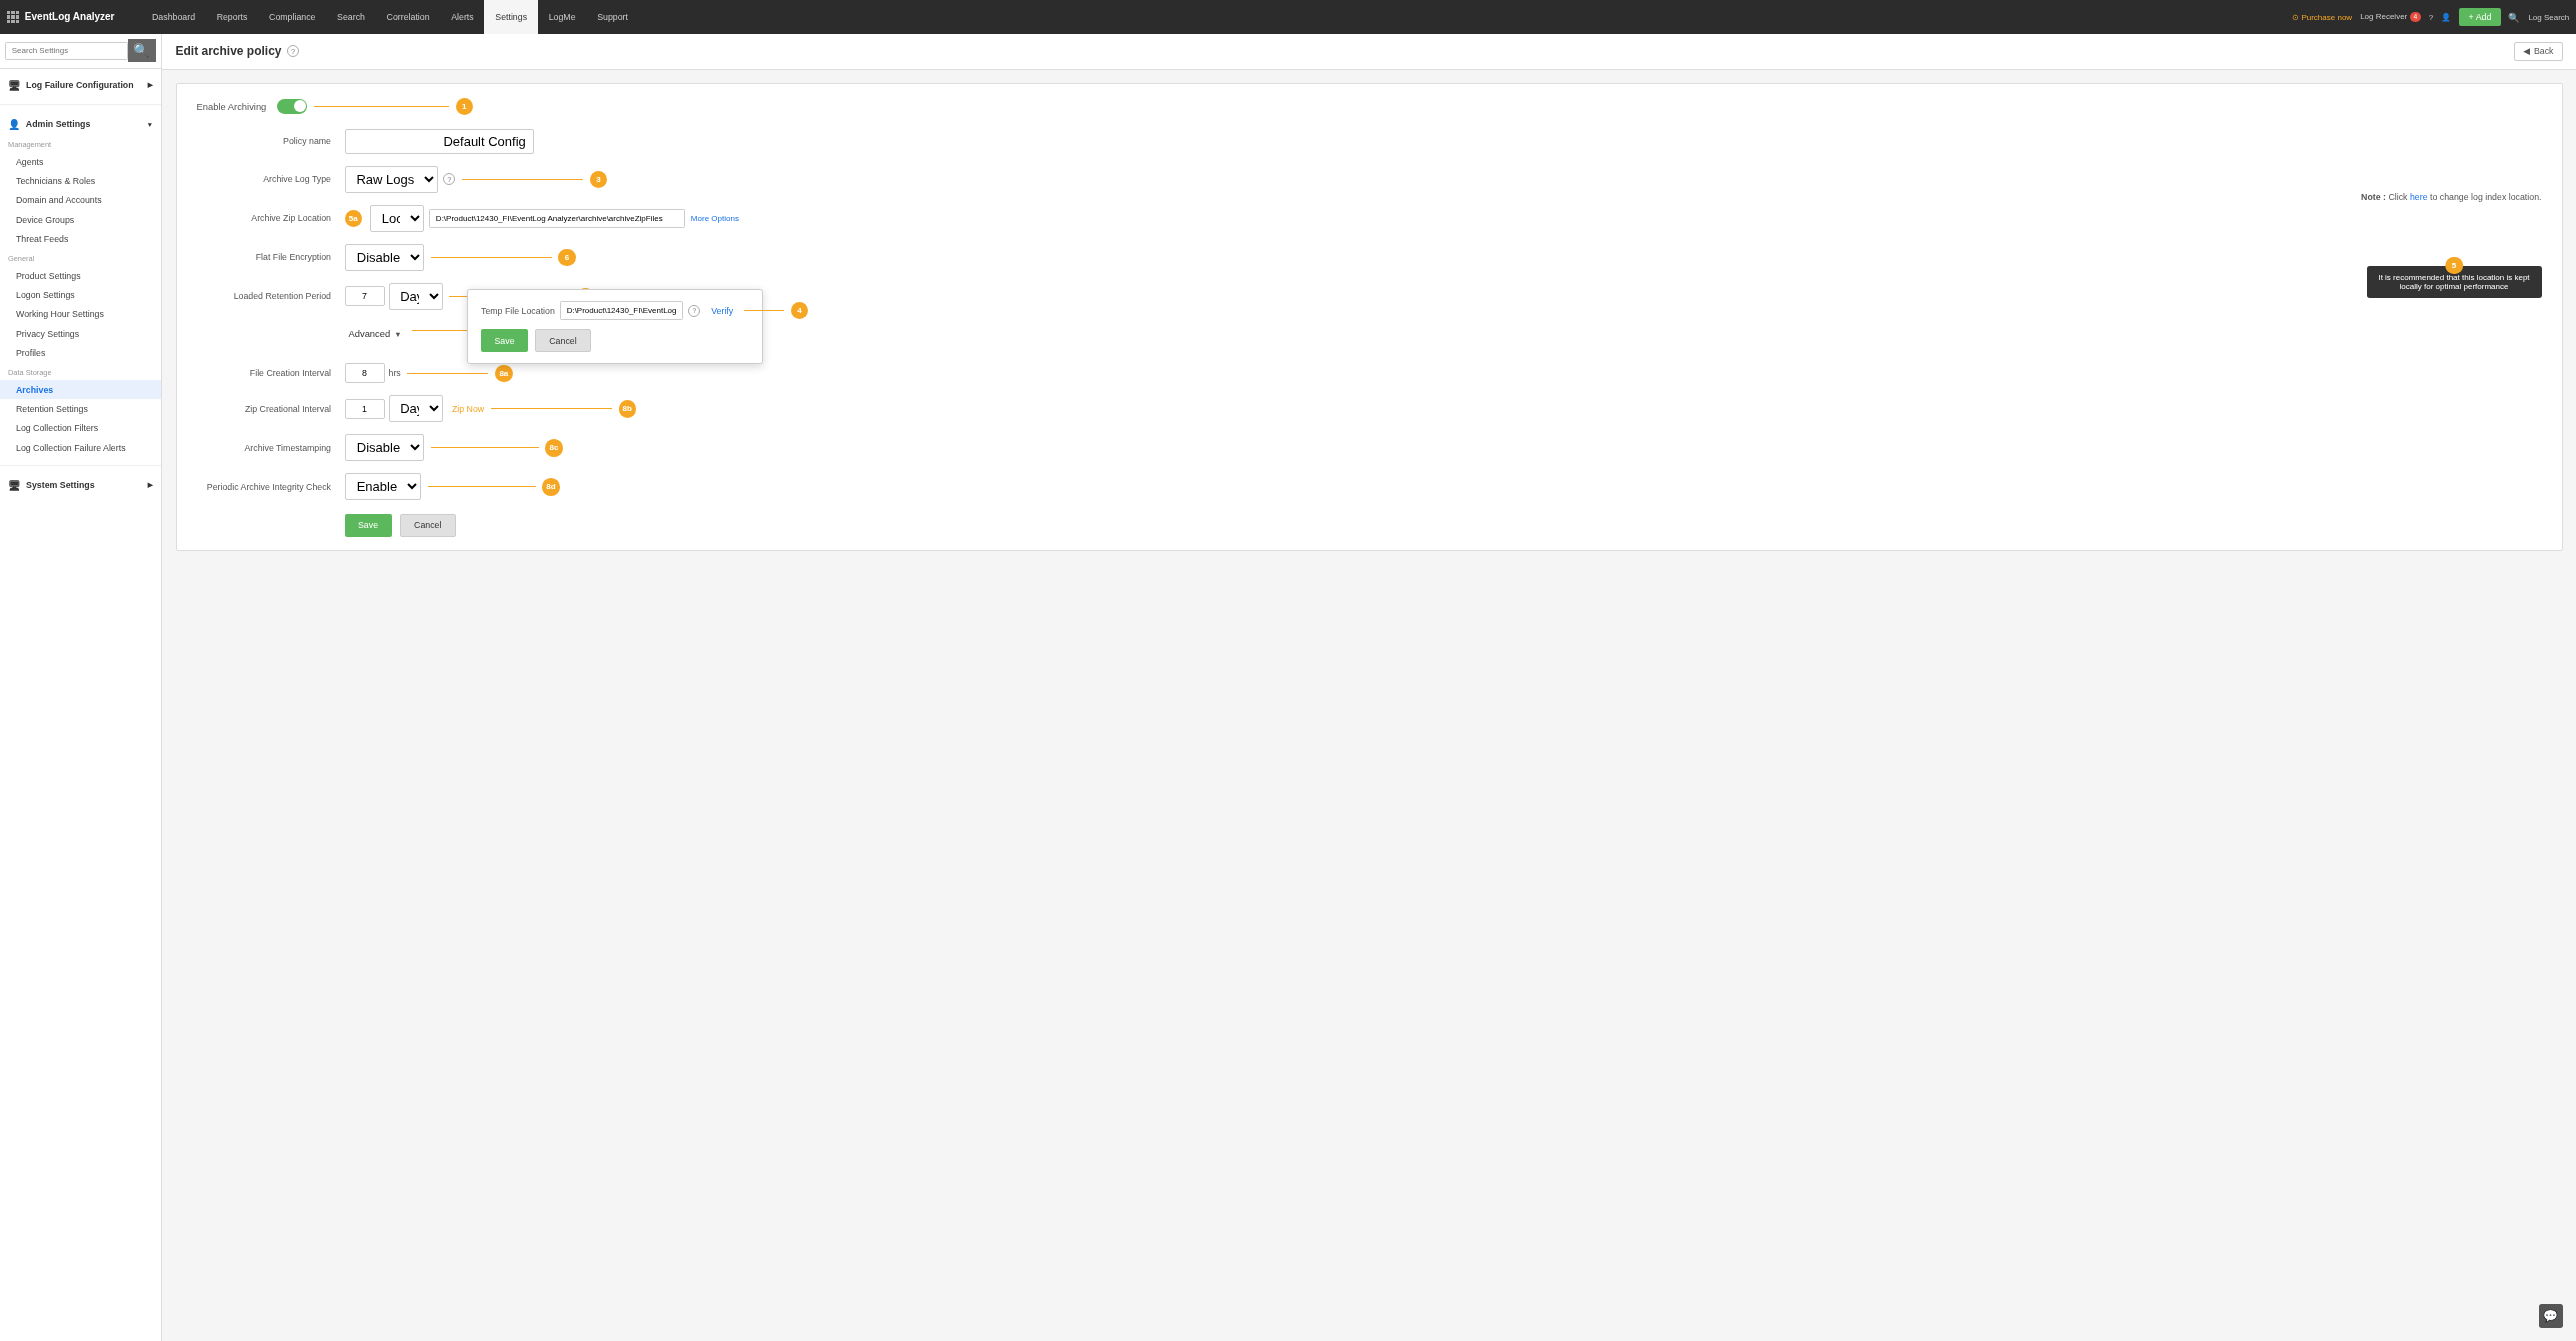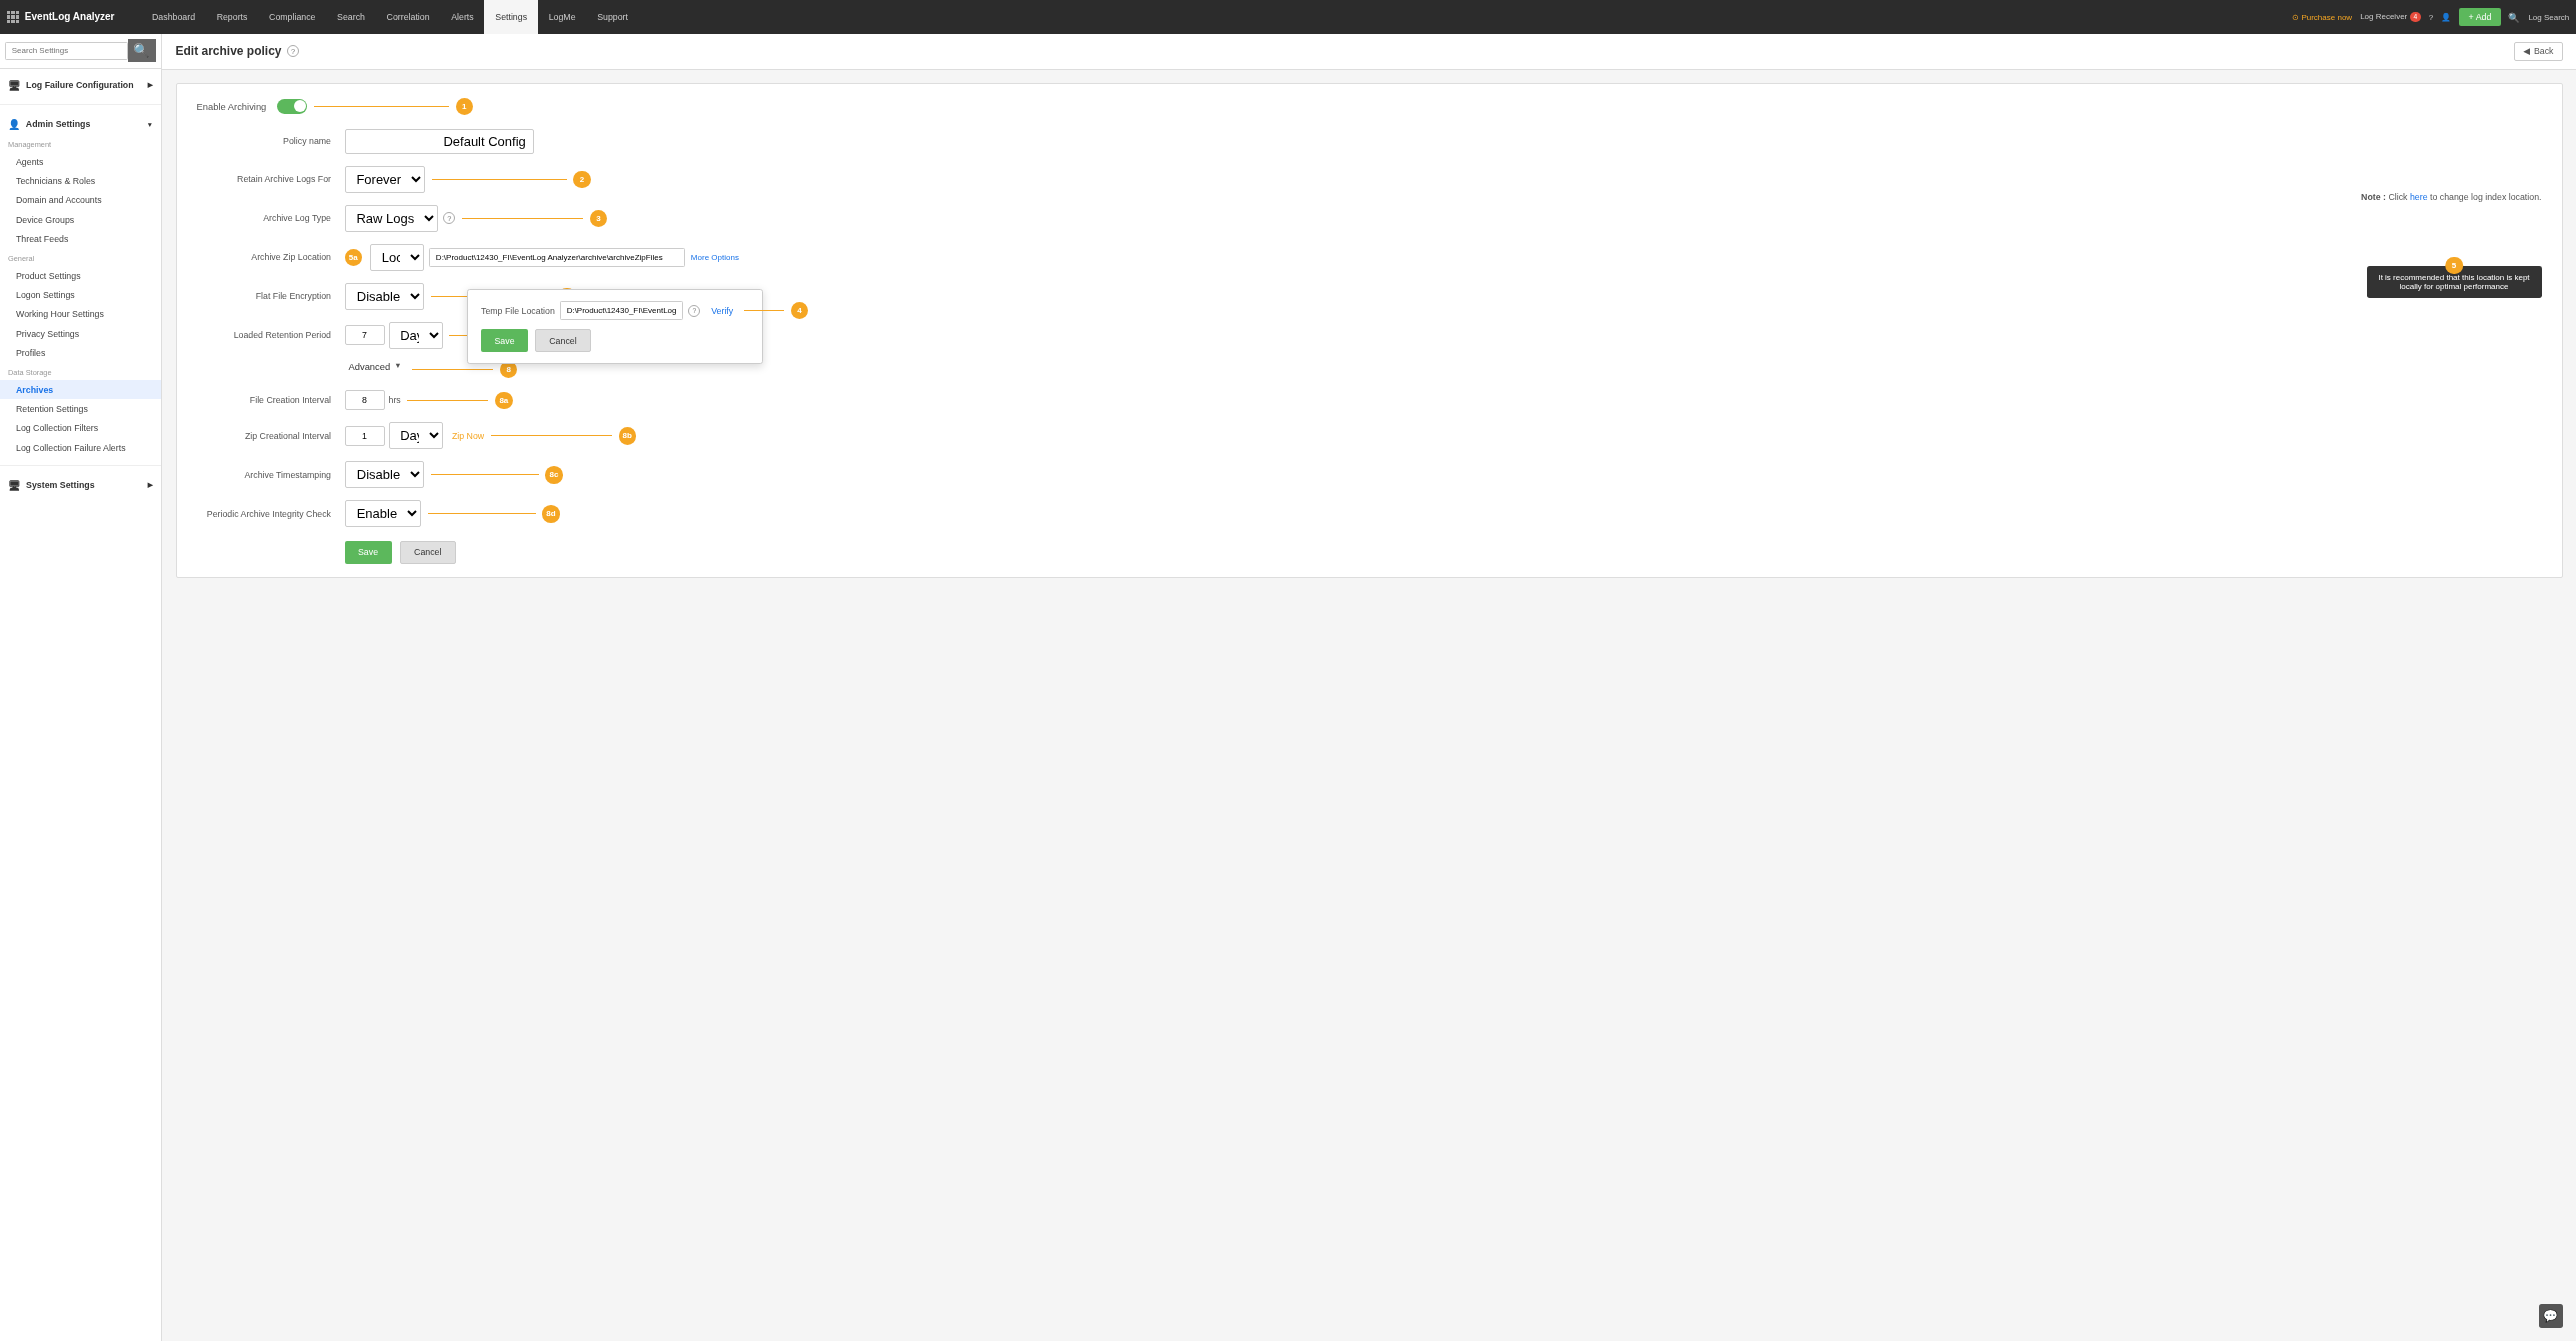--- a/index.html
+++ b/index.html
@@ -392,23 +392,23 @@
       border: 0.7px solid #ccc;
       padding: 5.4px 13.5px;
       border-radius: 2px;
       cursor: pointer;
       font-size: 8.8px;
     }
 
     
     .advanced-row {
       display: flex;
-      align-items: flex-start;
+      align-items: flex-end;
       gap: 4px;
-      margin-bottom: 12px;
+      margin-bottom: 24px;
     }
     .advanced-label {
       font-size: 9.4px;
       color: #333;
       cursor: pointer;
     }
     .advanced-arrow {
       font-size: 7.4px;
       color: #555;
     }
@@ -619,30 +619,20 @@
             <div style="height:1.3px;background:#f5a623;width:135px;"></div>
             <div class="step-badge">1</div>
           </div>
         </div>
 
         <div class="form-row">
           <div class="form-label">Policy name</div>
           <input type="text" class="form-control form-control-wide" value="Default Config" style="">
         </div>
 
-        <div class="form-row">
-          <div class="form-label">Retain Archive Logs For</div>
-          <select class="form-control">
-            <option>Forever</option>
-          </select>
-          <div class="inline-step">
-            <div style="height:1.3px;background:#f5a623;width:135px;"></div>
-            <div class="step-badge">2</div>
-          </div>
-        </div>
 
         <div class="form-row">
           <div class="form-label">Archive Log Type</div>
           <select class="form-control">
             <option>Raw Logs</option>
           </select>
           <div class="help-icon" style="margin-left:5.4px;">?</div>
           <div class="inline-step">
             <div style="height:1.3px;background:#f5a623;width:121px;"></div>
             <div class="step-badge">3</div>

